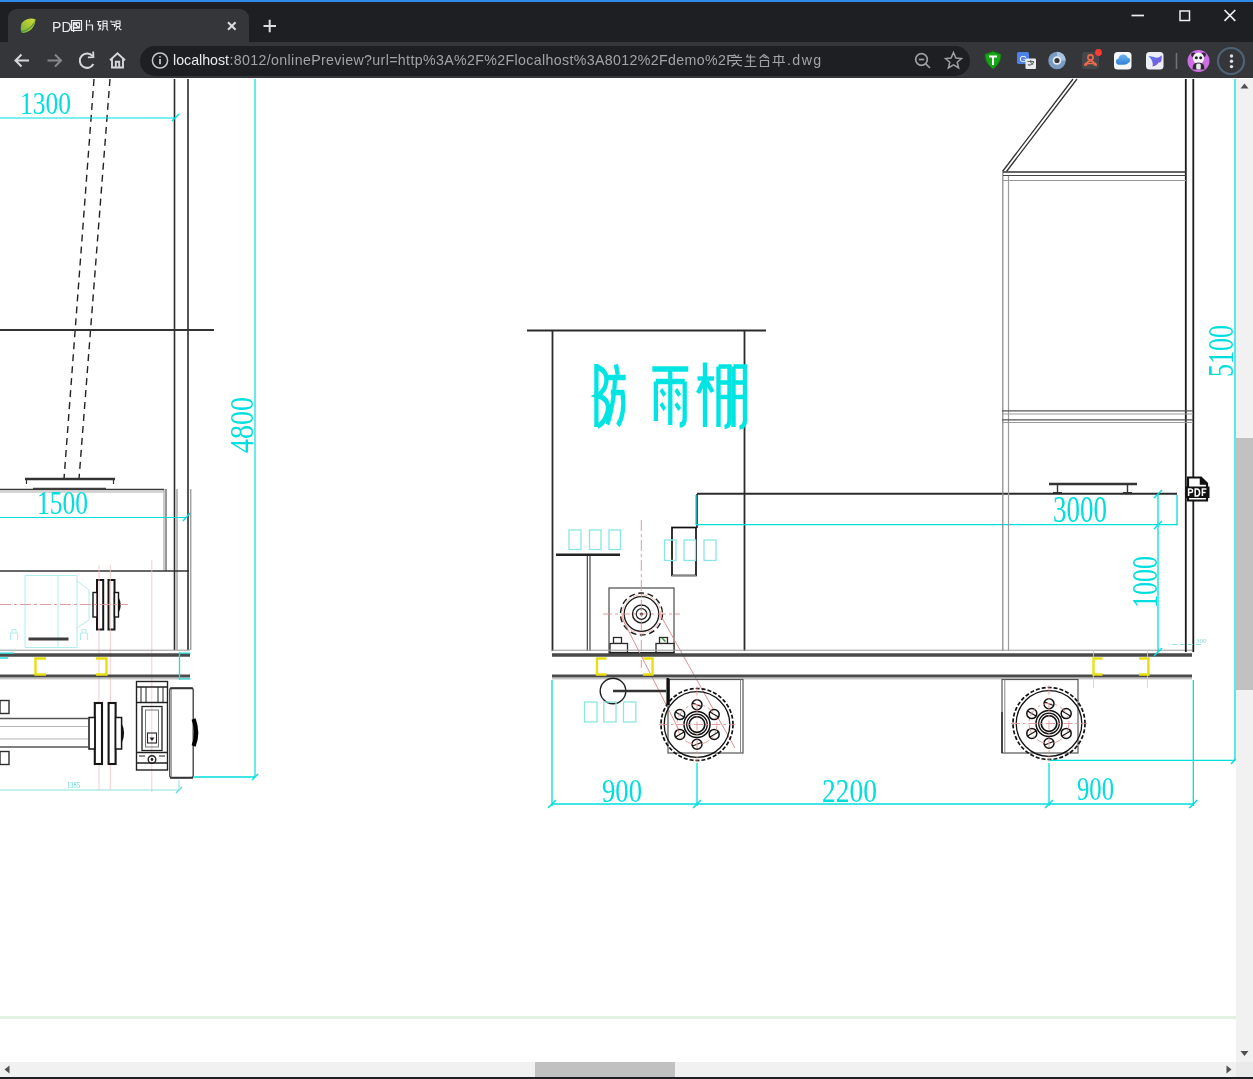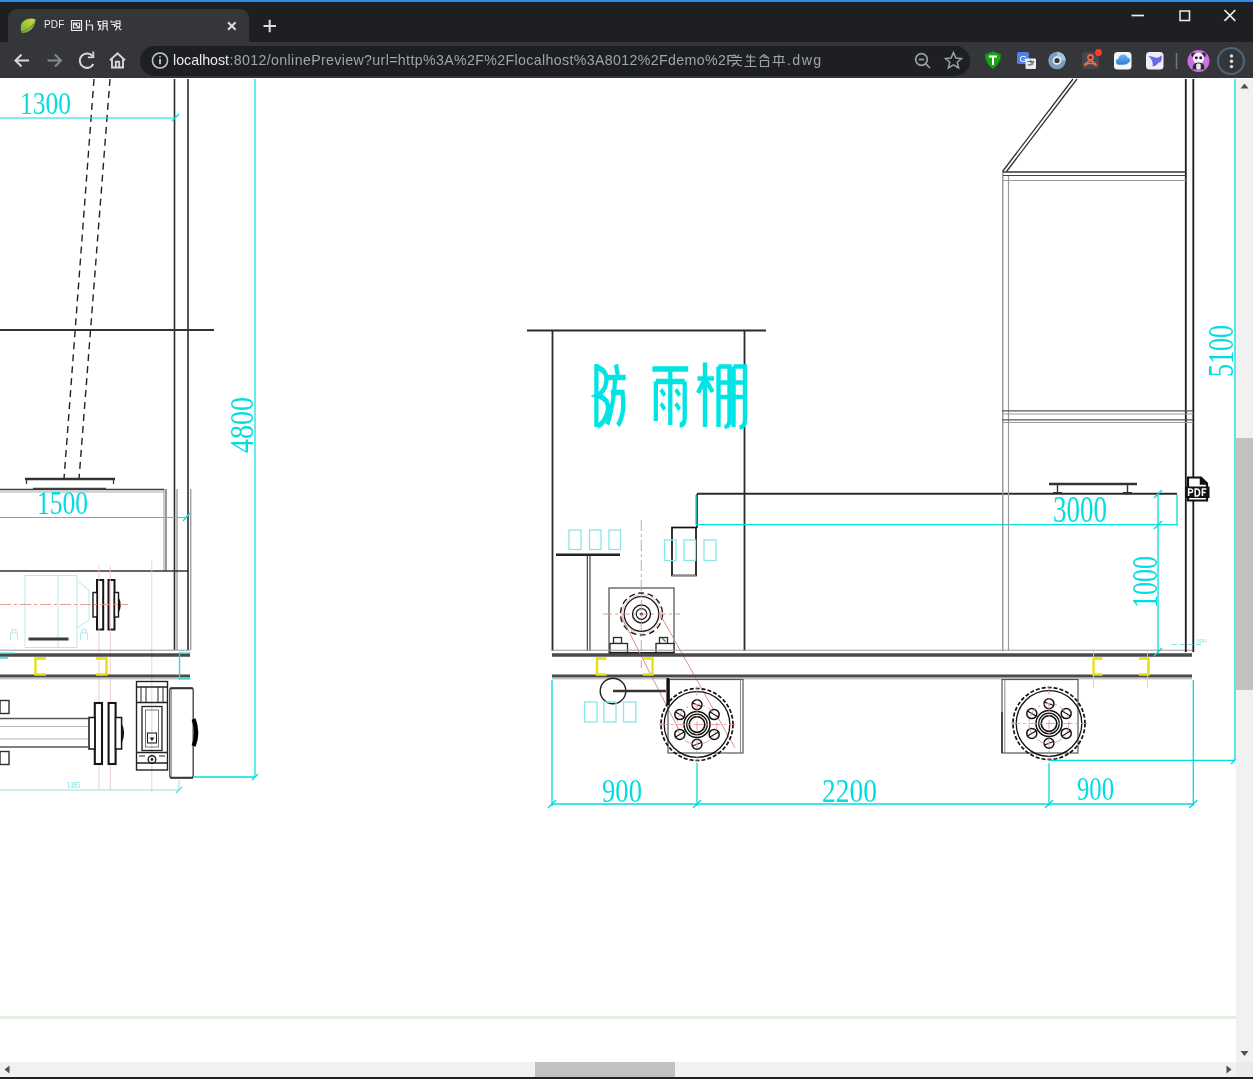--- a/index.html
+++ b/index.html
@@ -1,21 +1,21 @@
 <!DOCTYPE html>
 <html><head>
 <meta charset="utf-8">
 <style>
   html,body{margin:0;padding:0;width:1253px;height:1079px;overflow:hidden;background:#fff;
     font-family:"Liberation Sans",sans-serif;}
   .abs{position:absolute;}
   #topline{left:0;top:0;width:1253px;height:2px;background:#2e8be8;}
   #tabbar{left:0;top:2px;width:1253px;height:40px;background:#1e1f22;}
   #tab{left:8px;top:9px;width:241px;height:33px;background:#35363a;border-radius:9px 9px 0 0;}
-  #tabtitle{left:44px;top:19px;color:#e8eaed;font-size:10px;letter-spacing:0.2px;}
+  #tabtitle{left:52px;top:19px;color:#e8eaed;font-size:14px;letter-spacing:0.2px;}
   #toolbar{left:0;top:42px;width:1253px;height:36px;background:#35363a;}
   #urlpill{left:140px;top:46px;width:830px;height:30px;background:#1e1f22;border-radius:15px;}
   #content{left:0;top:78px;width:1253px;height:985px;background:#fff;}
   #greenline{left:0;top:1016px;width:1236px;height:3px;background:#e2f1e2;}
   
   #vtrack{left:1236px;top:79px;width:17px;height:983px;background:#f1f1f1;}
   #vthumb{left:1236px;top:438px;width:17px;height:252px;background:#c1c1c1;}
   #htrack{left:0;top:1062px;width:1253px;height:15px;background:#f1f1f1;}
   #hthumb{left:535px;top:1062px;width:140px;height:15px;background:#c1c1c1;}
   #corner{left:1236px;top:1062px;width:17px;height:15px;background:#eaeaea;}

